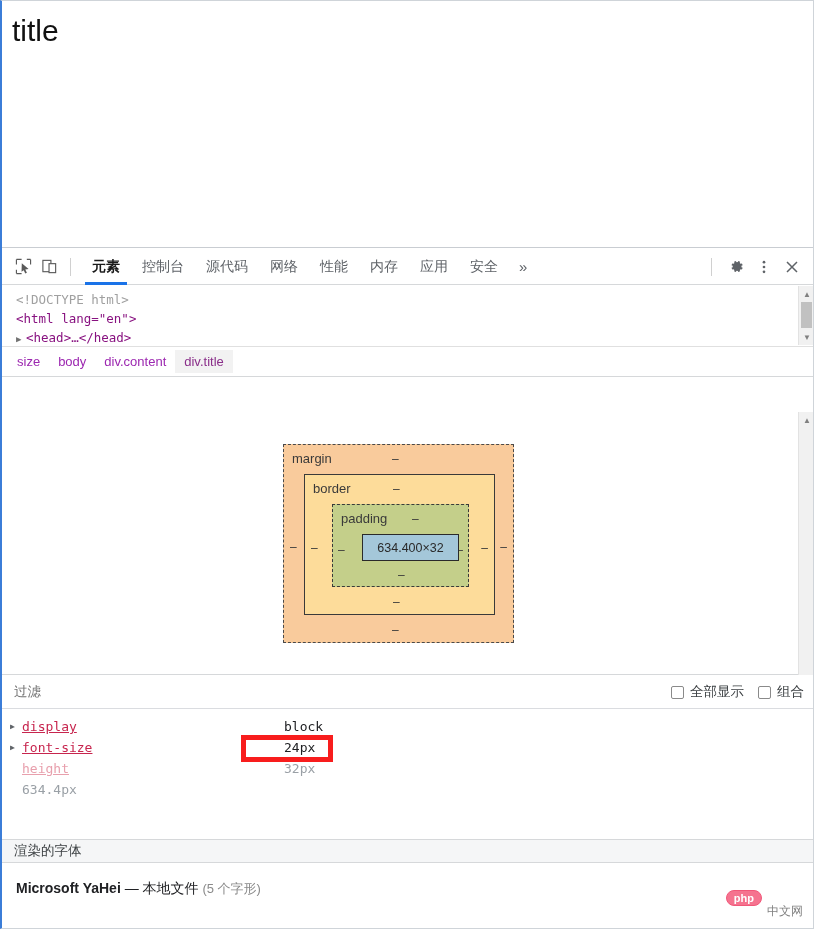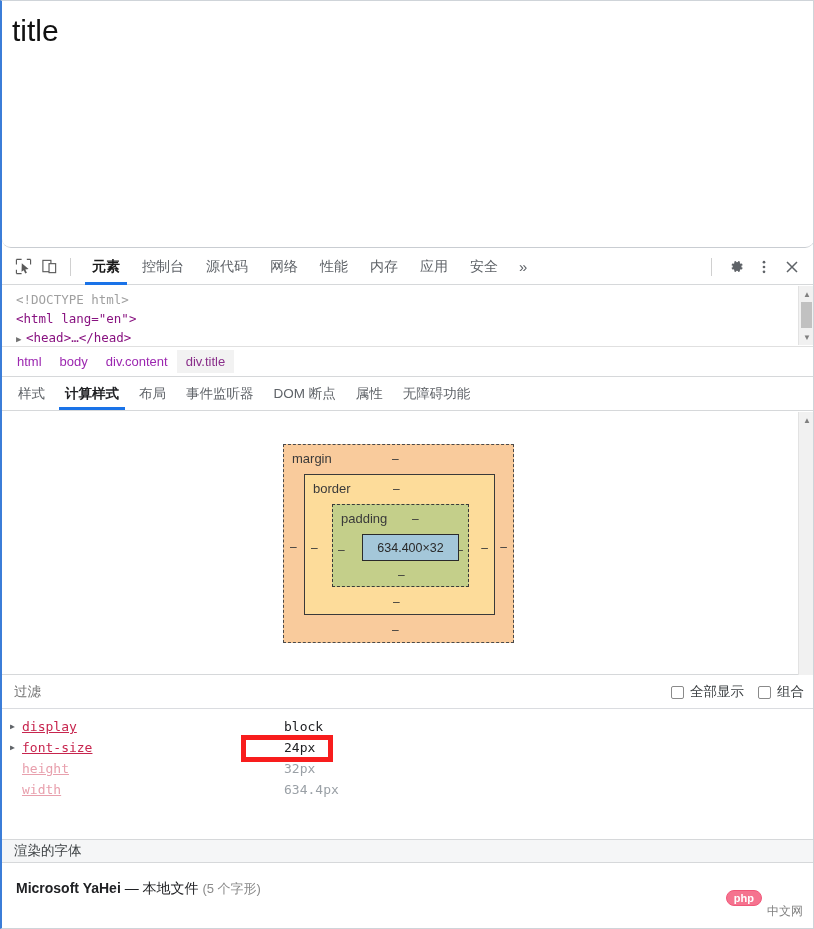--- a/index.html
+++ b/index.html
@@ -18,21 +18,20 @@
     overflow: hidden;
   }
 
   
   .viewport {
     position: absolute;
     left: 0; top: 0;
     width: 812px; height: 247px;
     background: #ffffff;
     border-bottom: 1px solid #c9cdd2;
-    border-radius: 9px;
   }
   .viewport-title {
     position: absolute;
     left: 10px; top: 12px;
     font-size: 30px;
     line-height: 36px;
     color: #111111;
     font-family: "Liberation Sans", sans-serif;
     letter-spacing: 0px;
   }
@@ -457,35 +456,26 @@
       <div class="dom-line"><span class="twisty">▶</span><span>&lt;head&gt;…&lt;/head&gt;</span></div>
     </div>
     <div class="vscroll" style="height:59px;">
       <div class="arrow">▲</div>
       <div class="thumb" style="top:16px; height:26px;"></div>
       <div class="arrow down">▼</div>
     </div>
   </div>
 
   <div class="crumbs">
-    <div class="crumb">html</div>
+    <div class="crumb">size</div>
     <div class="crumb">body</div>
     <div class="crumb">div.content</div>
     <div class="crumb sel">div.title</div>
   </div>
 
-  <div class="sub-tabs">
-    <div class="sub-tab">样式</div>
-    <div class="sub-tab active">计算样式</div>
-    <div class="sub-tab">布局</div>
-    <div class="sub-tab">事件监听器</div>
-    <div class="sub-tab">DOM 断点</div>
-    <div class="sub-tab">属性</div>
-    <div class="sub-tab">无障碍功能</div>
-  </div>
 
   <div class="computed-pane">
     <div class="vscroll" style="height:263px;">
       <div class="arrow">▲</div>
     </div>
   </div>
 
   <div class="boxmodel">
     <div class="bm-layer bm-margin">
       <div class="bm-label">margin</div>
@@ -539,21 +529,20 @@
       <span class="prop-name">font-size</span>
       <span class="prop-val">24px</span>
     </div>
     <div class="prop-row inherited">
       <span class="prop-tw"></span>
       <span class="prop-name">height</span>
       <span class="prop-val">32px</span>
     </div>
     <div class="prop-row inherited">
       <span class="prop-tw"></span>
-      <span class="prop-name">width</span>
       <span class="prop-val">634.4px</span>
     </div>
   </div>
 
   <div class="redbox"></div>
 
   <div class="fonts-header">渲染的字体</div>
   <div class="fonts-body">
     <span class="font-name">Microsoft YaHei</span>
     <span class="font-src">—</span>

